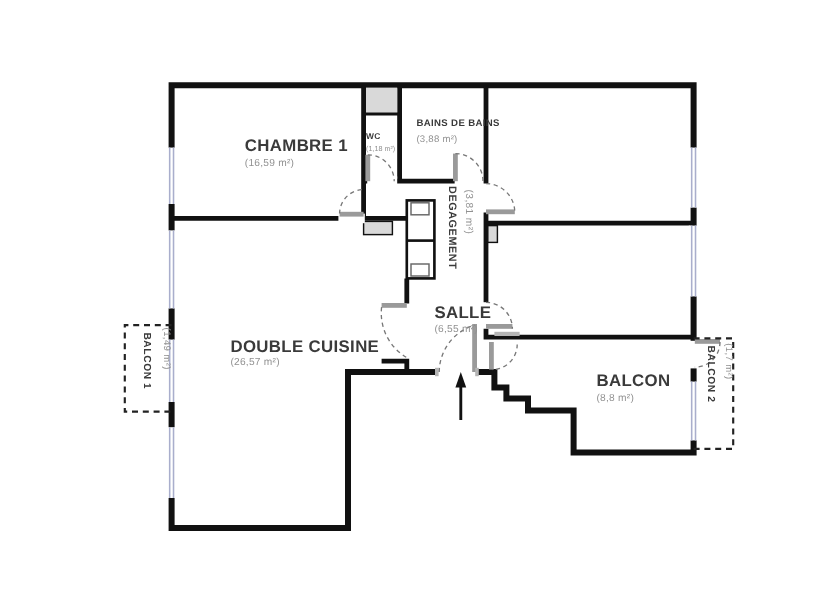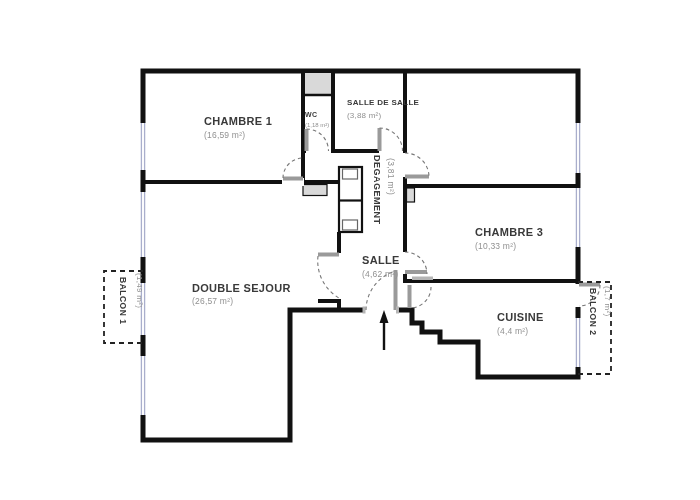--- a/index.html
+++ b/index.html
@@ -1,20 +1,20 @@
 <!DOCTYPE html>
 <html><head>
 <meta charset="utf-8">
 <style>
   html,body{margin:0;padding:0;background:#fff;}
   #stage{position:relative;width:700px;height:500px;background:#ffffff;overflow:hidden;
          font-family:"Liberation Sans", sans-serif;}
   #plan-svg{position:absolute;left:0;top:0;}
   .room-label{position:absolute;color:#333;line-height:14px;white-space:nowrap;}
-  .rname{display:block;font-weight:bold;font-size:11px;letter-spacing:.3px;color:#3a3a3a;}
+  .rname{display:block;font-weight:bold;font-size:14px;letter-spacing:.3px;color:#3a3a3a;}
   .rarea{display:block;font-size:8.5px;color:#919191;letter-spacing:.2px;}
   
   .lbl-sdb .rname{font-size:8px;}
   .lbl-sdb .rarea{font-size:8px;}
   .lbl-sdb{line-height:13px;}
   .lbl-wc{line-height:10px;}
   .lbl-wc .rname{font-size:7px;}
   .lbl-wc .rarea{font-size:6px;letter-spacing:0;}
   .lbl-sejour{line-height:13px;}
   
@@ -120,48 +120,44 @@
       <polygon points="384,310 379.5,323 388.5,323" fill="#111"></polygon>
     </g>
   </svg>
 
   <div class="room-label" style="left:204px;top:114px;">
     <span class="rname">CHAMBRE 1</span>
     <span class="rarea">(16,59 m²)</span>
   </div>
 
 
-  <div class="room-label" style="left:475px;top:225px;">
-    <span class="rname">CHAMBRE 3</span>
-    <span class="rarea">(10,33 m²)</span>
-  </div>
 
   <div class="room-label lbl-sdb" style="left:347px;top:96px;">
-    <span class="rname">SALLE DE SALLE</span>
+    <span class="rname">BAINS DE BAINS</span>
     <span class="rarea">(3,88 m²)</span>
   </div>
 
   <div class="room-label lbl-wc" style="left:305px;top:110px;">
     <span class="rname">WC</span>
     <span class="rarea">(1,18 m²)</span>
   </div>
 
   <div class="room-label" style="left:362px;top:253px;">
     <span class="rname">SALLE</span>
-    <span class="rarea">(4,62 m²)</span>
+    <span class="rarea">(6,55 m²)</span>
   </div>
 
   <div class="room-label lbl-sejour" style="left:192px;top:282px;">
-    <span class="rname">DOUBLE SEJOUR</span>
+    <span class="rname">DOUBLE CUISINE</span>
     <span class="rarea">(26,57 m²)</span>
   </div>
 
   <div class="room-label" style="left:497px;top:310px;">
-    <span class="rname">CUISINE</span>
-    <span class="rarea">(4,4 m²)</span>
+    <span class="rname">BALCON</span>
+    <span class="rarea">(8,8 m²)</span>
   </div>
 
   <span class="vlabel vname big" style="left:382px;top:155px;">DEGAGEMENT</span>
   <span class="vlabel varea big" style="left:396px;top:158px;">(3,81 m²)</span>
 
   <span class="vlabel vname" style="left:128px;top:277px;">BALCON 1</span>
   <span class="vlabel varea" style="left:144px;top:273px;">(1,49 m²)</span>
 
   <span class="vlabel vname" style="left:598px;top:288px;">BALCON 2</span>
   <span class="vlabel varea" style="left:612px;top:286px;">(1,7 m²)</span>

